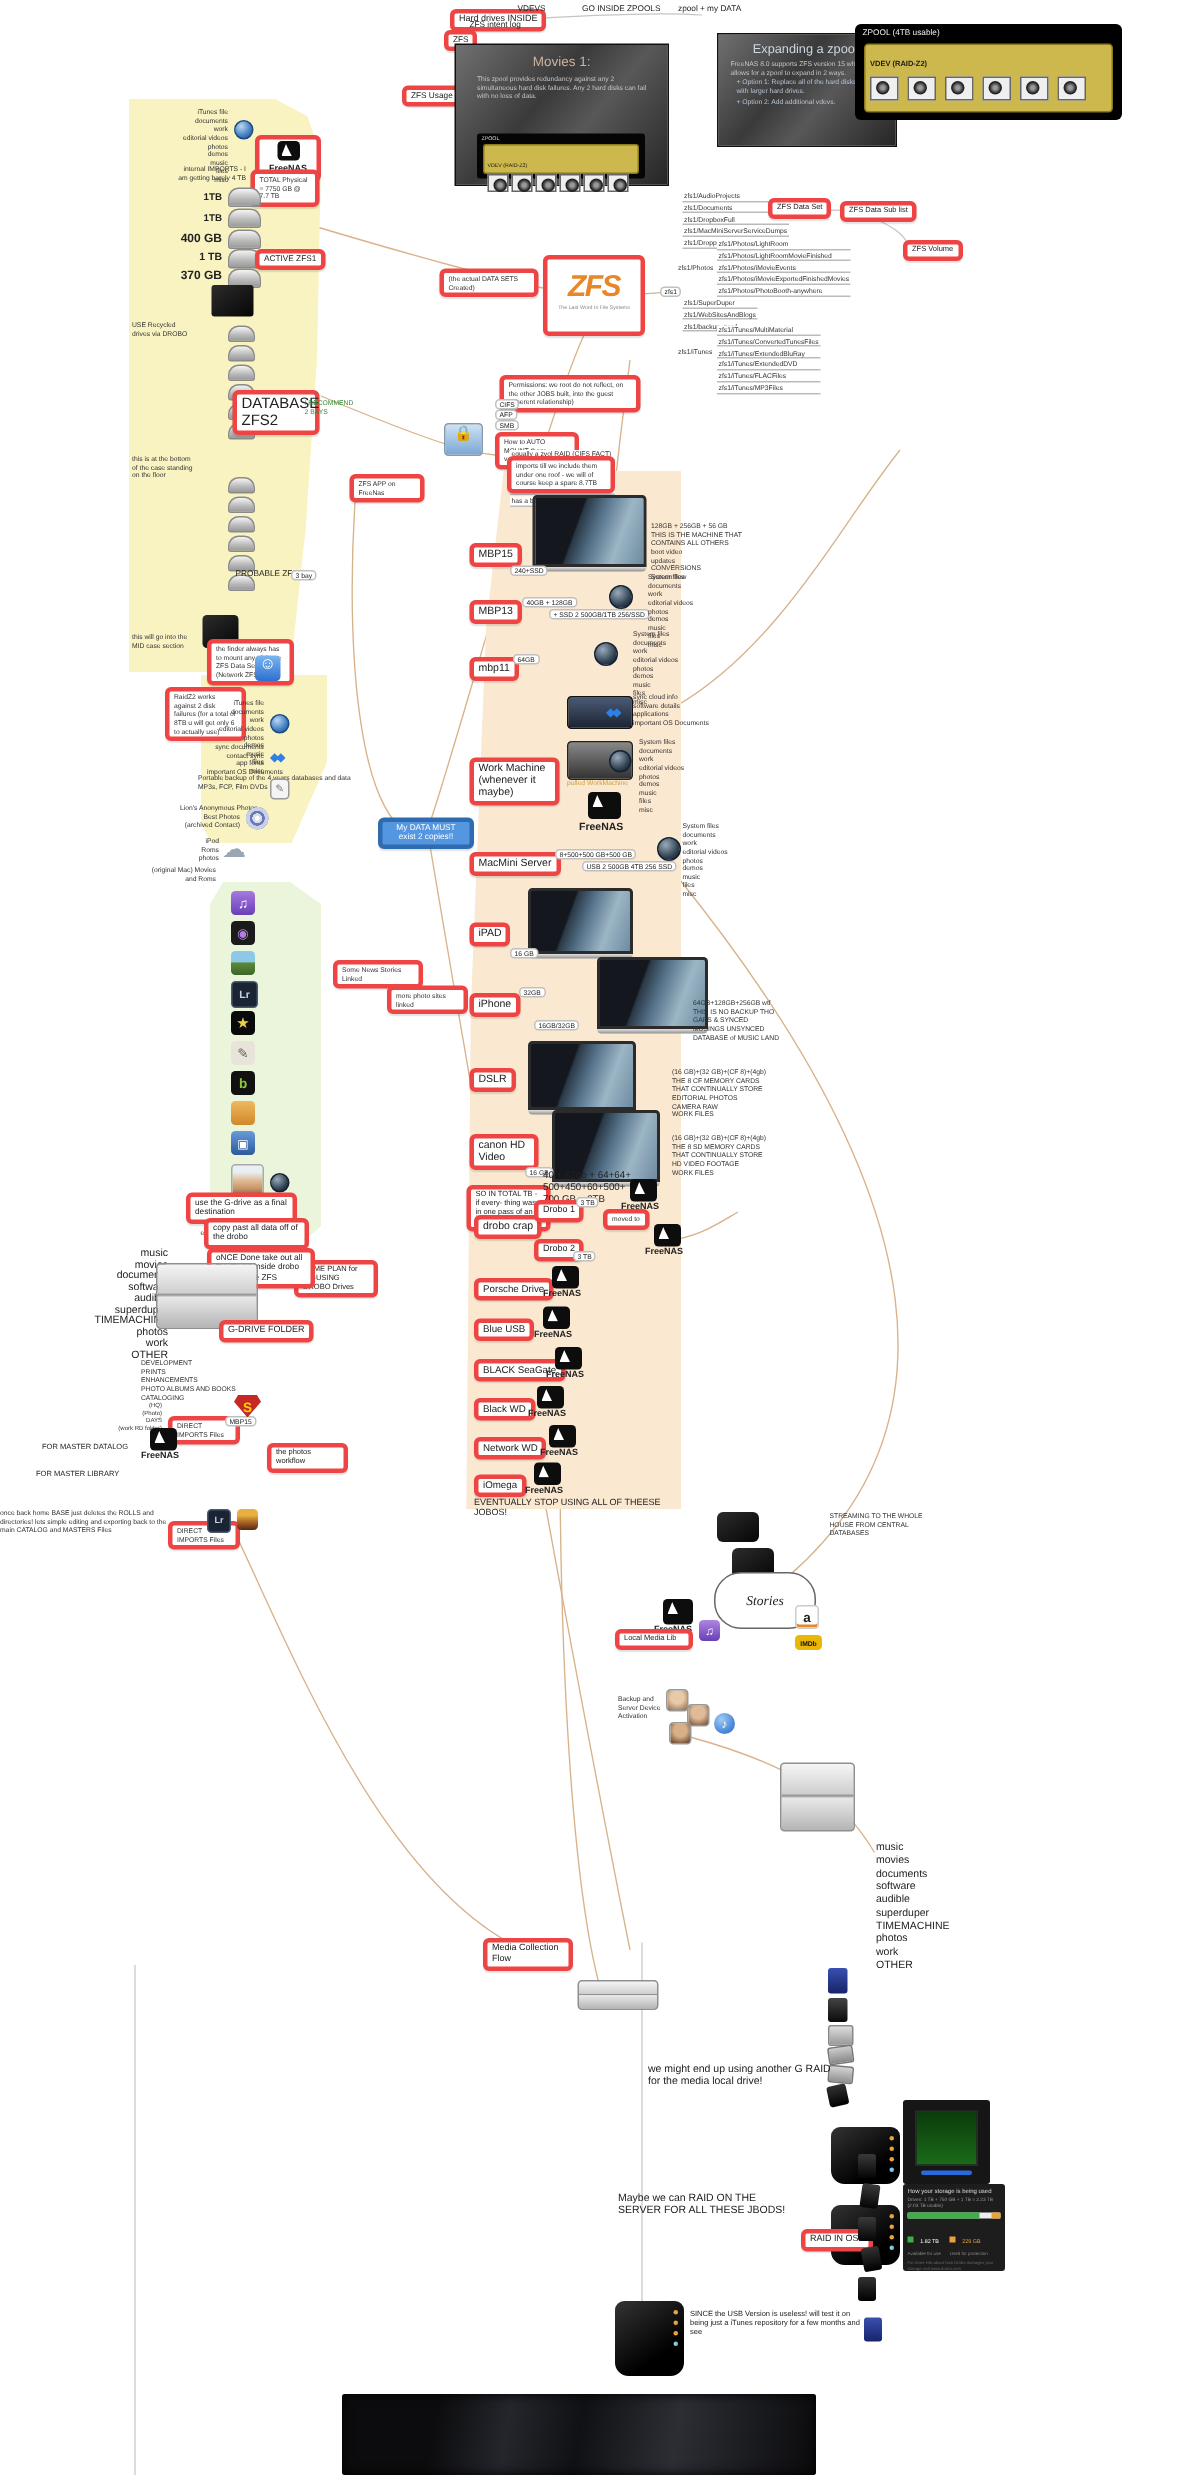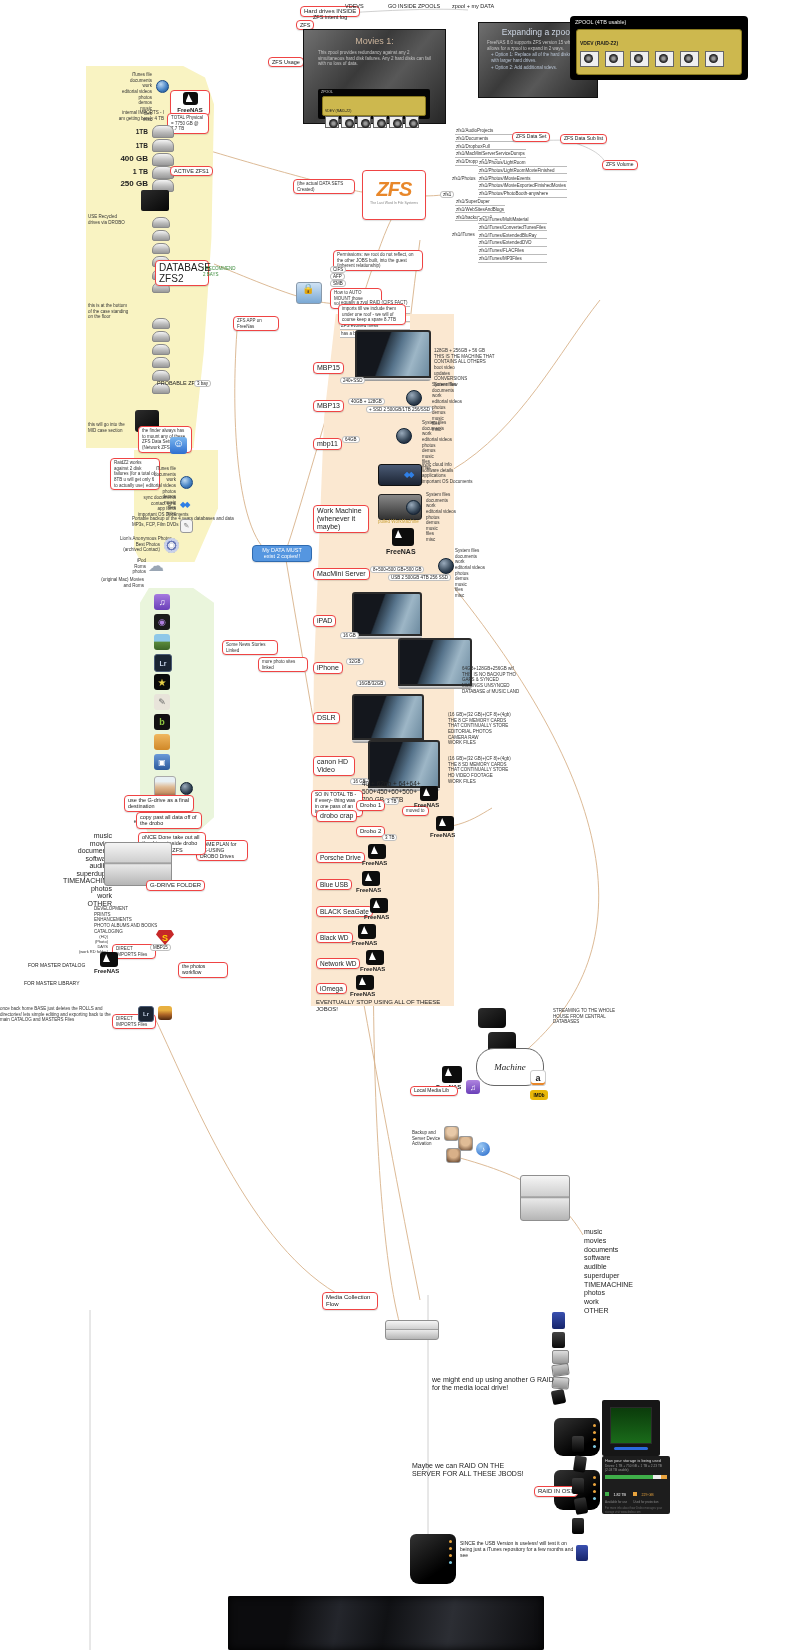--- a/index.html
+++ b/index.html
@@ -1,19 +1,19 @@
 <!DOCTYPE html>
 <html><head>
 <meta charset="utf-8">
 <style>
   html,body{margin:0;padding:0;background:#fff;}
   body{font-family:"Liberation Sans","DejaVu Sans",sans-serif;color:#222;}
   #canvas{position:relative;width:789px;height:1650px;background:#fff;overflow:hidden;}
   .region{position:absolute;}
-  .nd{position:absolute;background:#fff;border:1px solid #ef4444;border-radius:4px;padding:1px 3px;
+  .nd{position:absolute;background:#fff;border:3px solid #ef4444;border-radius:4px;padding:1px 3px;
       font-size:7px;line-height:1.15;box-shadow:0 1px 1px rgba(0,0,0,.12);}
   .tag{position:absolute;background:#fff;border:1px solid #c0c0c0;border-radius:3px;padding:0 2px;
       font-size:4.5px;line-height:1.2;}
   .txt{position:absolute;font-size:5px;line-height:1.2;}
   .micro{font-size:4.5px;line-height:1.25;color:#333;}
   .rt{text-align:right;}
   .list div{white-space:nowrap;}
   .ulist div{border-bottom:.5px solid #bbb;background:#fff;padding:0 1px;margin-bottom:1.2px;white-space:nowrap;}
   
   .hdd{display:inline-block;width:20px;height:11px;border:1px solid #8a8a8a;border-radius:7px 7px 2px 2px;
@@ -161,21 +161,21 @@
 
   <div class="txt rt" style="left:126px;top:128px;width:22px;font-size:6.5px;font-weight:bold;">1TB</div>
   <span class="hdd" style="position:absolute;left:152px;top:125px;"></span>
   <div class="txt rt" style="left:126px;top:142px;width:22px;font-size:6.5px;font-weight:bold;">1TB</div>
   <span class="hdd" style="position:absolute;left:152px;top:139px;"></span>
   <div class="txt rt" style="left:114px;top:154px;width:34px;font-size:8px;font-weight:bold;">400 GB</div>
   <span class="hdd" style="position:absolute;left:152px;top:153px;"></span>
   <div class="txt rt" style="left:122px;top:168px;width:26px;font-size:7px;font-weight:bold;">1 TB</div>
   <span class="hdd" style="position:absolute;left:152px;top:166px;"></span>
   <div class="nd" style="left:170px;top:166px;font-size:5.5px;">ACTIVE ZFS1</div>
-  <div class="txt rt" style="left:112px;top:179px;width:36px;font-size:8px;font-weight:bold;">250 GB</div>
+  <div class="txt rt" style="left:112px;top:179px;width:36px;font-size:8px;font-weight:bold;">370 GB</div>
   <span class="hdd" style="position:absolute;left:152px;top:179px;"></span>
 
   <div class="atv" style="left:141px;top:190px;width:28px;height:21px;border-radius:2px;"></div>
   <div class="txt micro" style="left:88px;top:214px;width:40px;">USE Recycled drives via DROBO</div>
   <span class="hdd sm" style="position:absolute;left:152px;top:217px;"></span>
   <span class="hdd sm" style="position:absolute;left:152px;top:230px;"></span>
   <span class="hdd sm" style="position:absolute;left:152px;top:243px;"></span>
   <span class="hdd sm" style="position:absolute;left:152px;top:256px;"></span>
   <span class="hdd sm" style="position:absolute;left:152px;top:269px;"></span>
   <span class="hdd sm" style="position:absolute;left:152px;top:282px;"></span>
@@ -533,21 +533,21 @@
   <div class="txt micro" style="left:0px;top:1006px;width:112px;">once back home BASE just deletes the ROLLS and directories! lets simple editing and exporting back to the main CATALOG and MASTERS Files</div>
   <div class="nd micro" style="left:112px;top:1014px;width:36px;font-size:4.5px;">DIRECT IMPORTS Files</div>
   <div class="sqic" style="left:138px;top:1006px;width:14px;height:14px;background:#1a2433;color:#c7d3e8;border:1px solid #4a5a74;font-size:6px;">Lr</div>
   <div class="sqic" style="left:158px;top:1006px;width:14px;height:14px;background:linear-gradient(#e8b040 30%,#b06828 60%,#502810);"></div>
 
   <div class="atv" style="left:478px;top:1008px;width:28px;height:20px;"></div>
   <div class="atv" style="left:488px;top:1032px;width:28px;height:20px;"></div>
   <div class="txt micro" style="left:553px;top:1008px;width:72px;">STREAMING TO THE WHOLE HOUSE FROM CENTRAL DATABASES</div>
   <div style="position:absolute;left:476px;top:1048px;width:66px;height:36px;background:#fff;border:1.5px solid #666;
               border-radius:18px;display:flex;align-items:center;justify-content:center;">
-    <span style="font-family:'Liberation Serif',serif;font-style:italic;font-size:9px;">Machine</span>
+    <span style="font-family:'Liberation Serif',serif;font-style:italic;font-size:9px;">Stories</span>
   </div>
   <span class="fnic" style="position:absolute;left:442px;top:1066px;width:20px;height:17px;"></span>
   <div class="fnlbl" style="left:436px;top:1084px;font-size:6px;">FreeNAS</div>
   <div class="sqic" style="left:466px;top:1080px;width:14px;height:14px;background:linear-gradient(#b085e0,#6a3fb8);color:#fff;font-size:8px;">♫</div>
   <div class="nd" style="left:410px;top:1086px;width:40px;font-size:5px;">Local Media Lib</div>
   <div class="sqic" style="left:530px;top:1070px;width:14px;height:14px;background:#fff;border:1px solid #ccc;color:#222;font-size:9px;
               box-shadow:inset 0 -2px 0 #e8872a;">a</div>
   <div class="sqic" style="left:530px;top:1090px;width:18px;height:10px;background:#e8b708;color:#111;font-size:4.5px;">IMDb</div>
   <div class="sqic" style="left:444px;top:1126px;width:13px;height:13px;background:radial-gradient(circle at 50% 35%,#e8c9a8 40%,#8a6a4a);border:1px solid #999;"></div>
   <div class="sqic" style="left:458px;top:1136px;width:13px;height:13px;background:radial-gradient(circle at 50% 35%,#e0bc96 40%,#6a4a34);border:1px solid #999;"></div>

